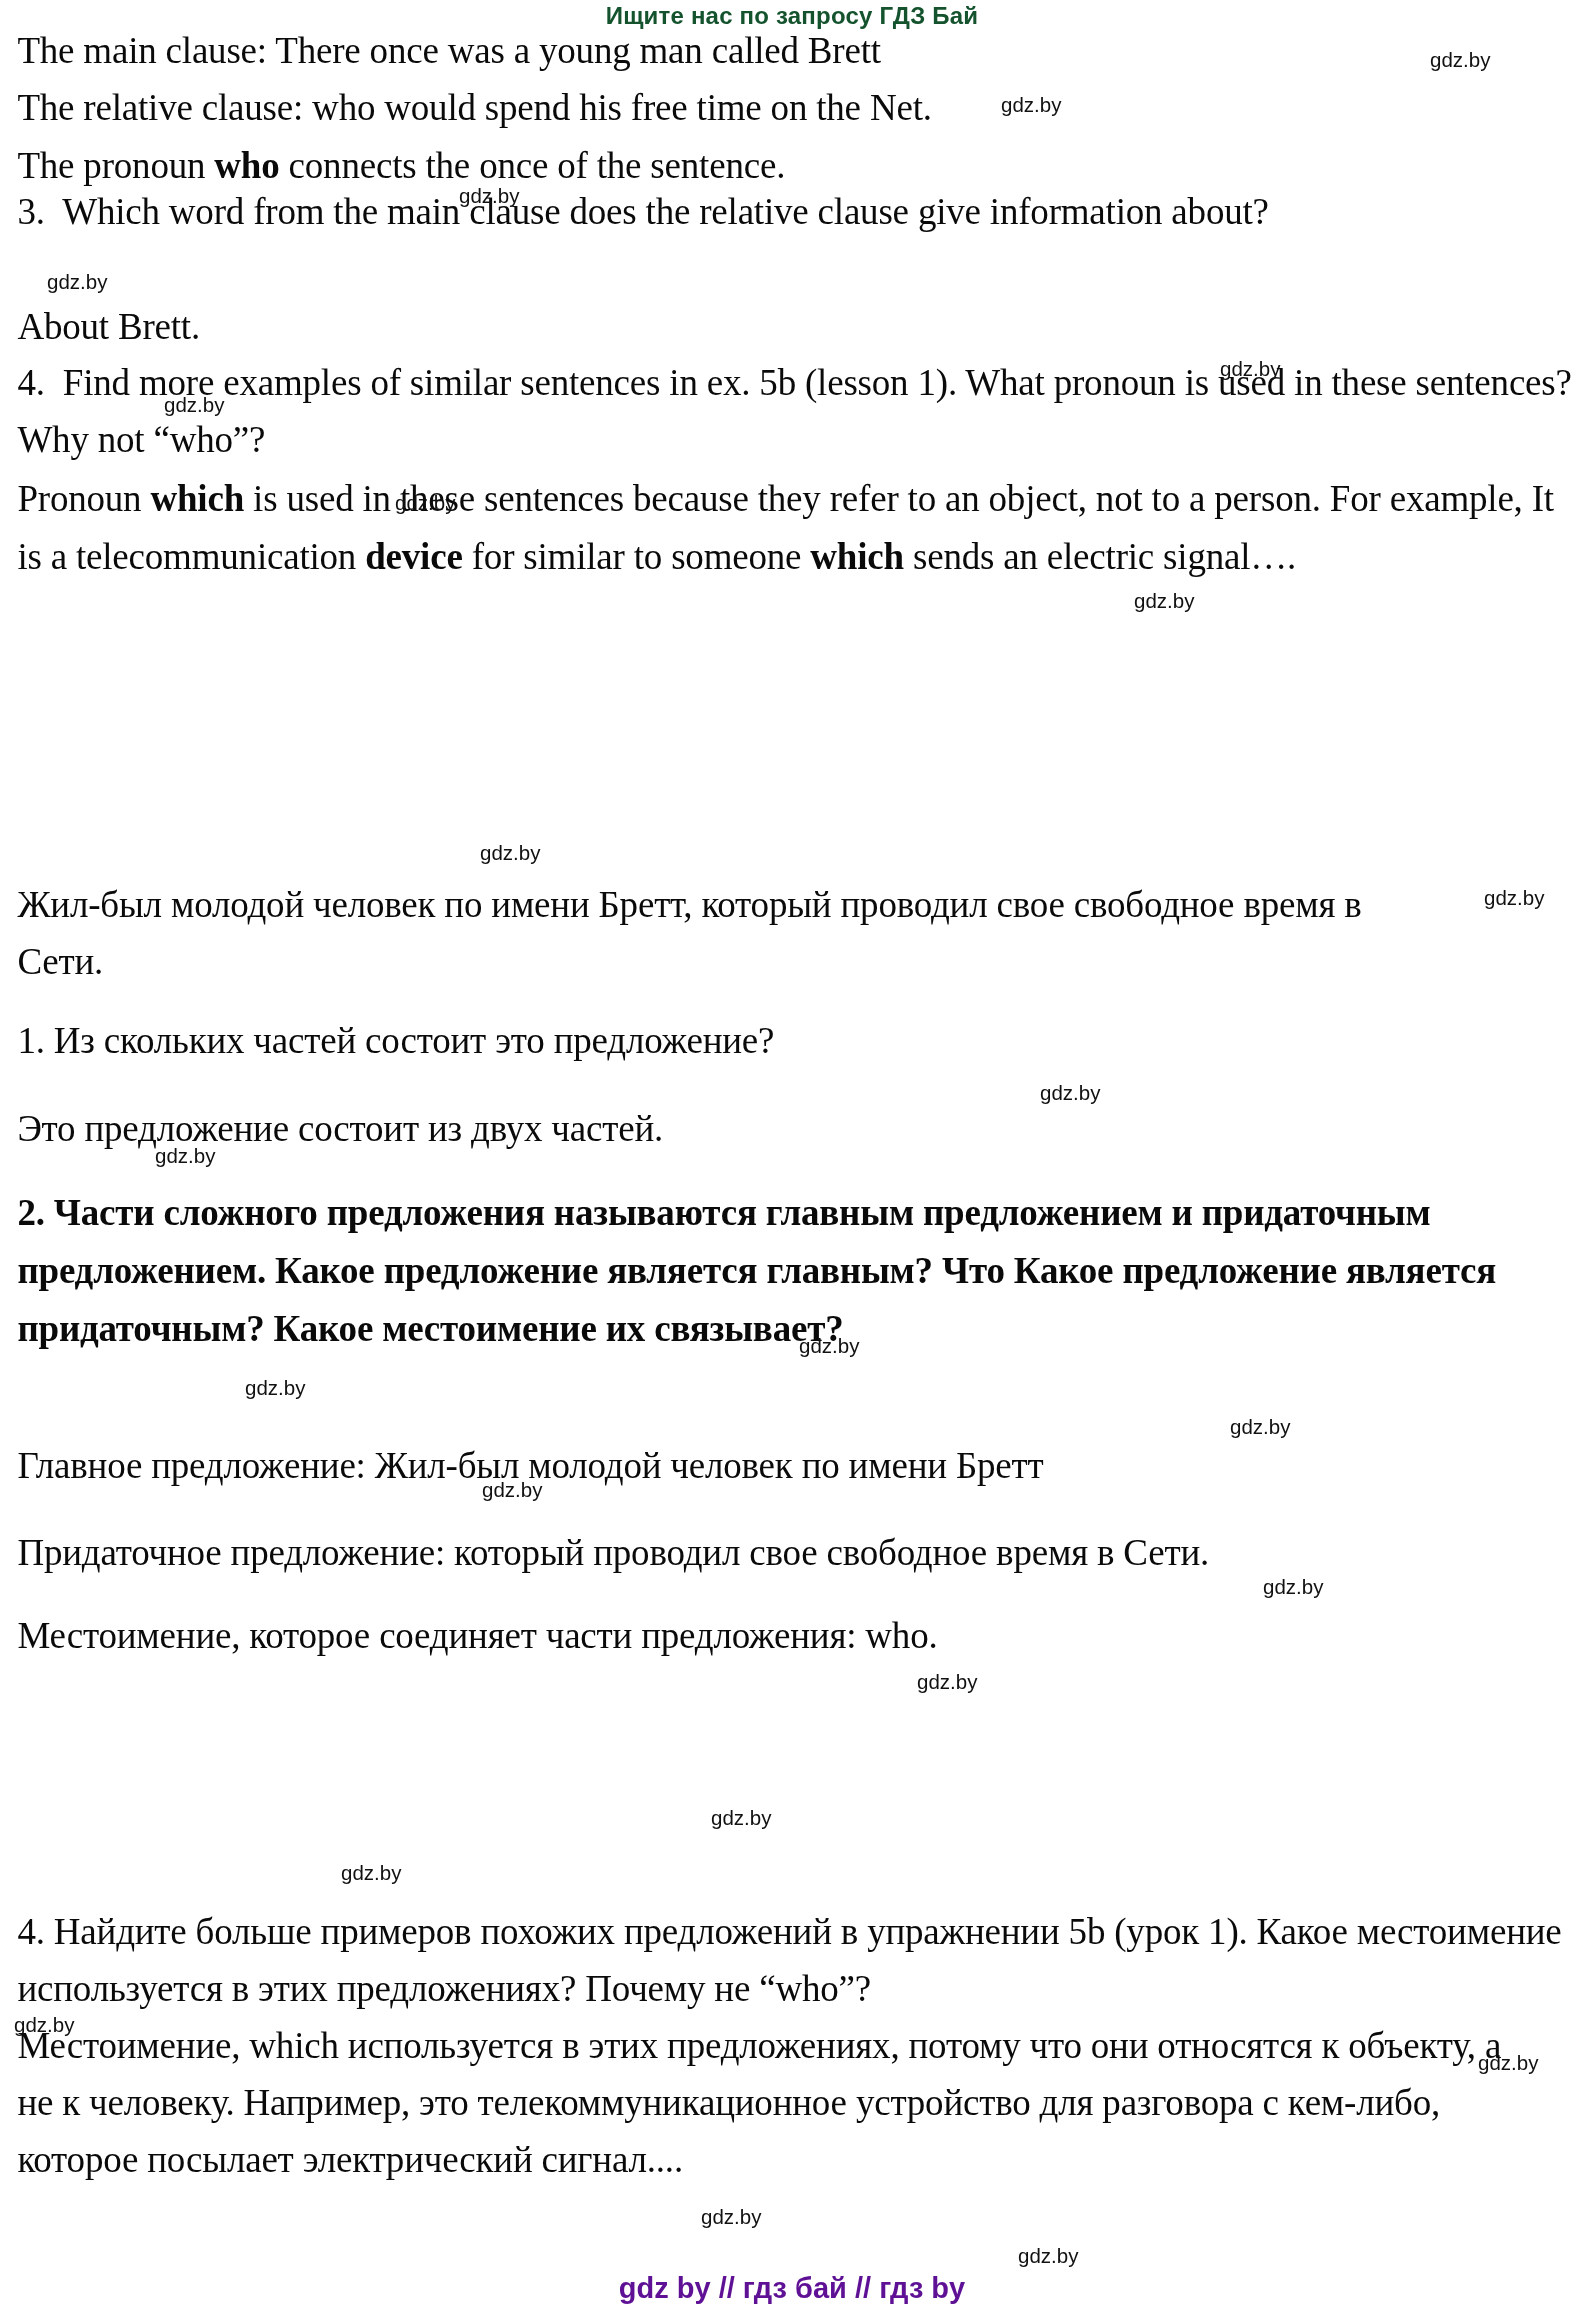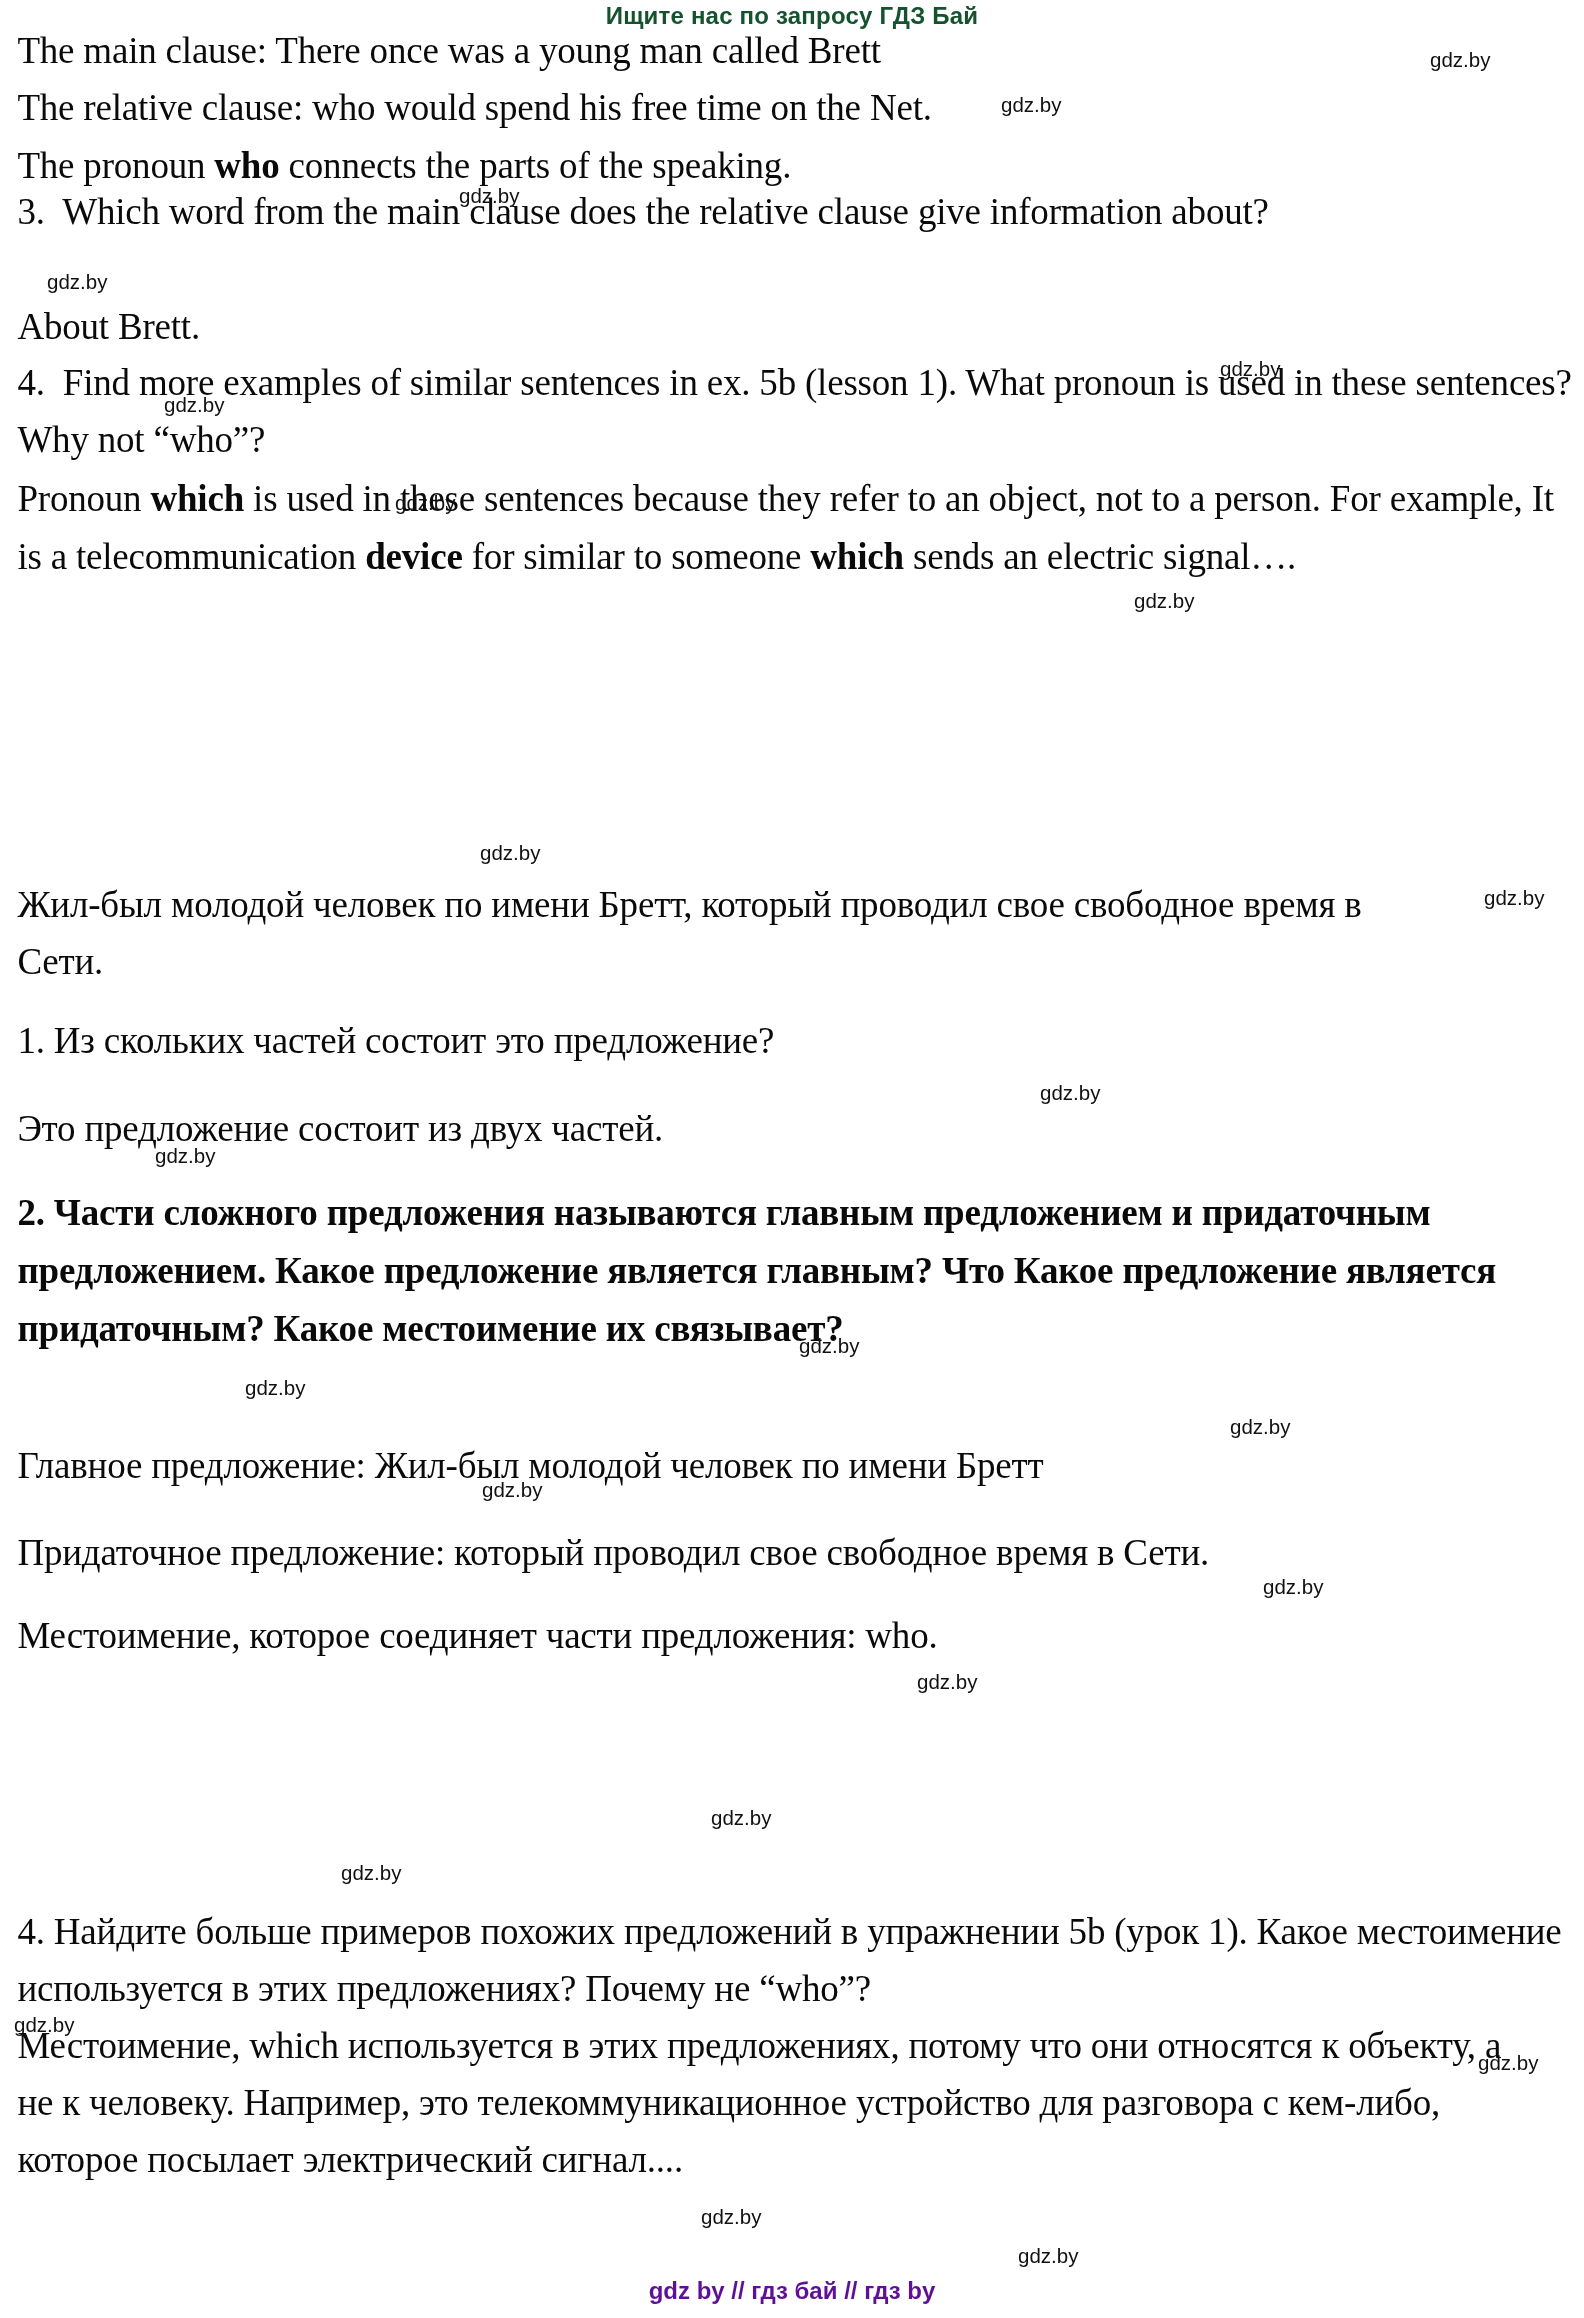--- a/index.html
+++ b/index.html
@@ -38,21 +38,21 @@
 
   
   .footer {
     position: absolute;
     bottom: 14px;
     left: 0;
     width: 1584px;
     text-align: center;
     font-family: "Liberation Sans", "DejaVu Sans", sans-serif;
     font-weight: bold;
-    font-size: 24px;
+    font-size: 29px;
     color: #5f1196;
     white-space: nowrap;
     margin-top: 40px;
   }
 
   
   .blk {
     position: absolute;
     left: 17.4px;
     width: 1524px;
@@ -81,21 +81,21 @@
 <body>
 
 <div id="page">
 
   <div class="promo" style="color: #14532d;">Ищите нас по запросу ГДЗ Бай</div>
 
   <div class="blk" style="top:22px;">The main clause: There once was a young man called Brett</div>
 
   <div class="blk" style="top:79px;">The relative clause: who would spend his free time on the Net.</div>
 
-  <div class="blk" style="top:137px;"><span>The pronoun </span><b>who</b><span> connects the parts of the speaking.</span></div>
+  <div class="blk" style="top:137px;"><span>The pronoun </span><b>who</b><span> connects the once of the sentence.</span></div>
 
   <div class="blk" style="top:183px; width:1563px;">3.  Which word from the main clause does the relative clause give information about?</div>
 
   <div class="blk" style="top:298px;">About Brett.</div>
 
   <div class="blk" style="top:354px; width:1567px;">4.  Find more examples of similar sentences in ex. 5b (lesson 1). What pronoun is used in these sentences? Why not “who”?</div>
 
   <div class="blk" style="top:470px; width:1539px; line-height:58px;"><span>Pronoun </span><b>which</b><span> is used in these sentences because they refer to an object, not to a person. For example, It is a telecommunication </span><b>device</b><span> for similar to someone </span><b>which</b><span> sends an electric signal….</span></div>
 
   <div class="blk" style="top:876px; width:1389px;">Жил-был молодой человек по имени Бретт, который проводил свое свободное время в Сети.</div>

